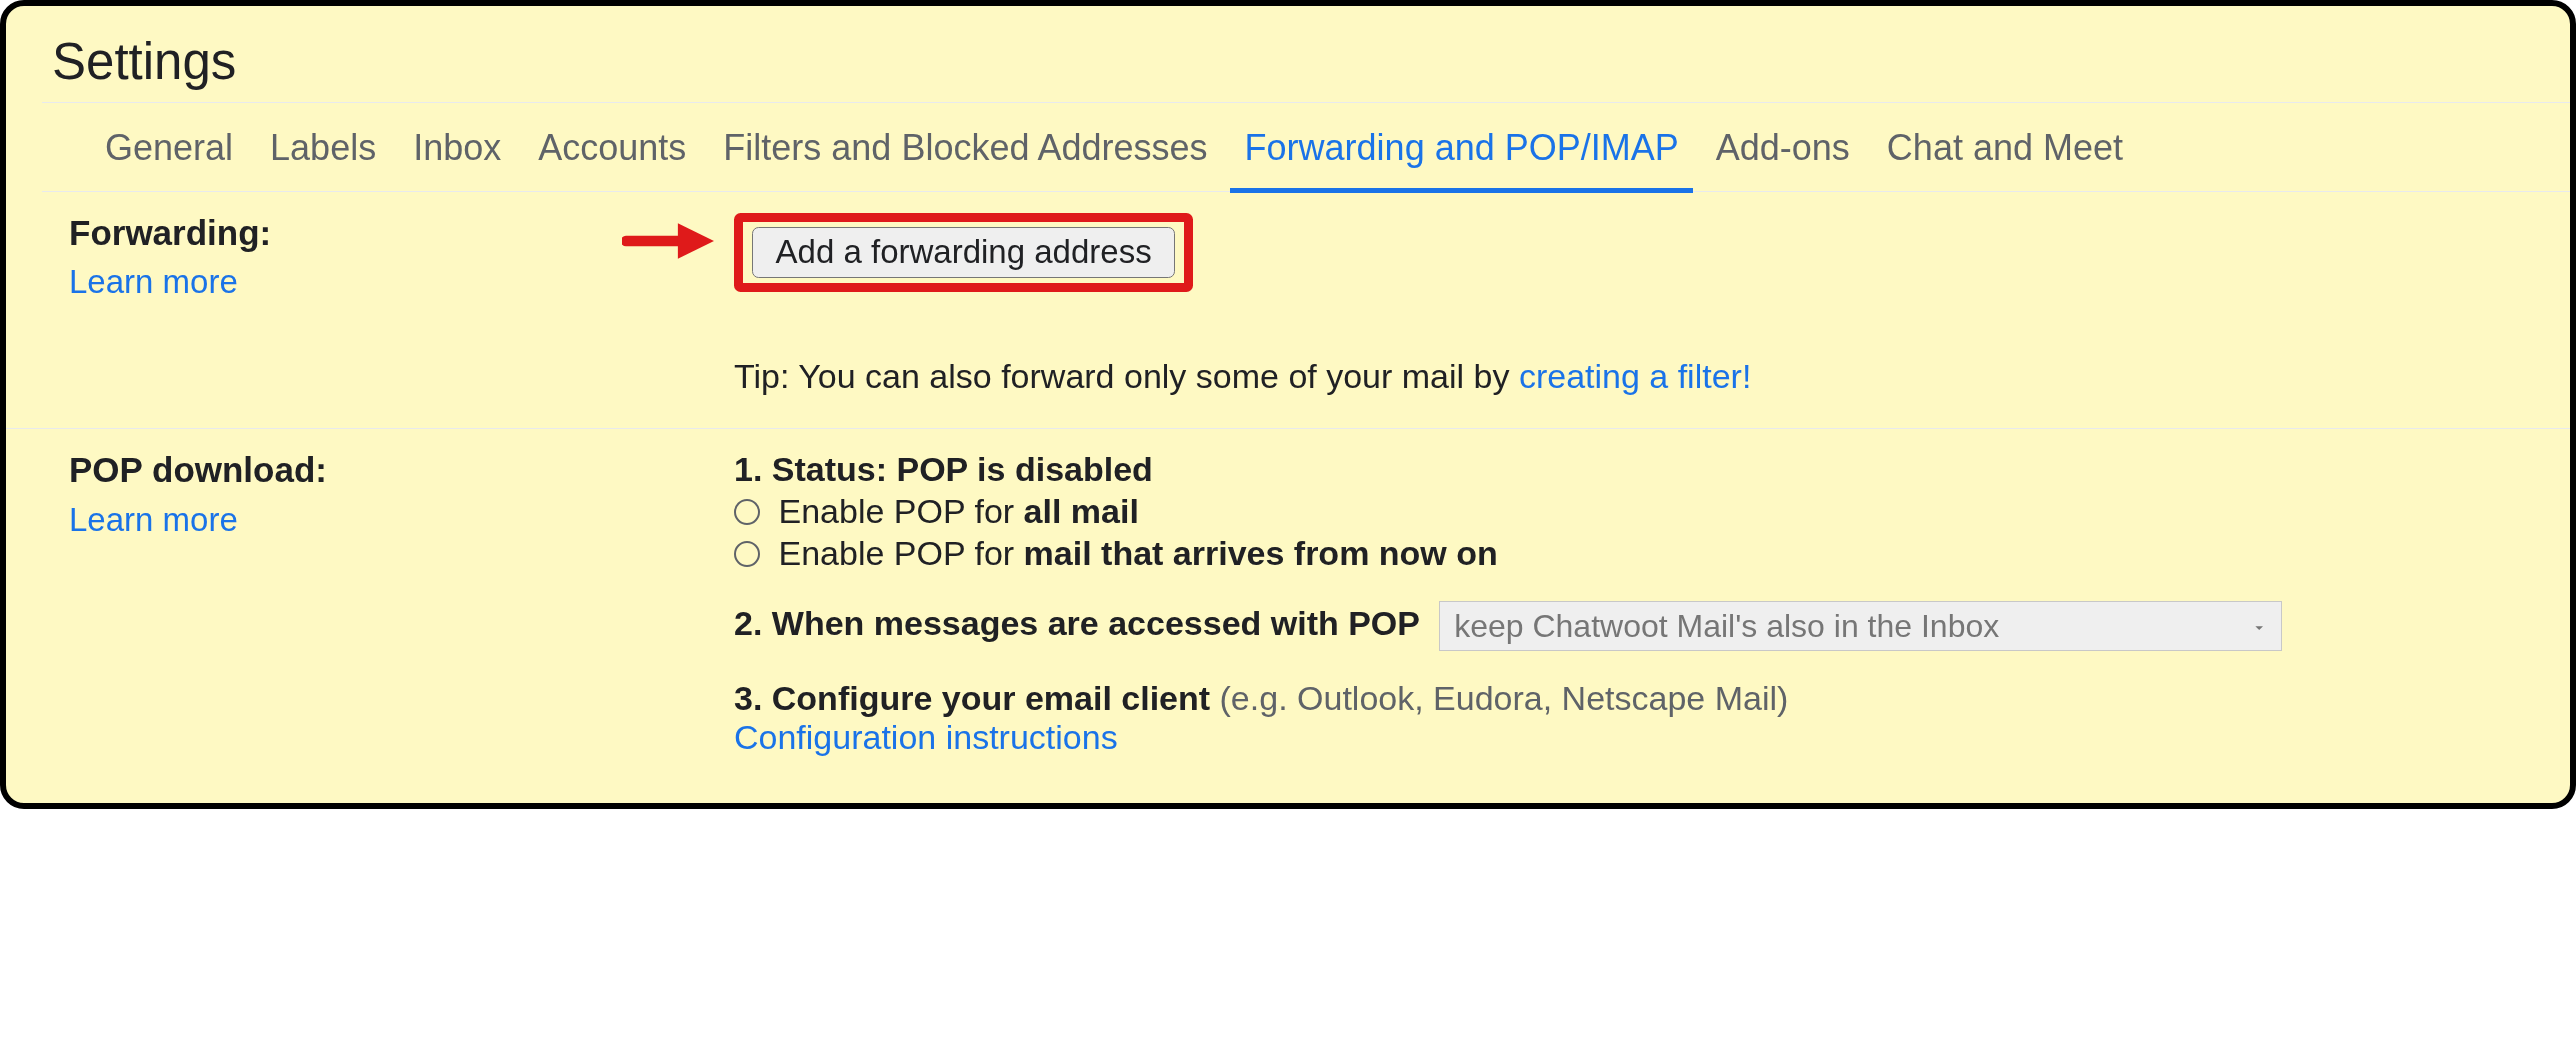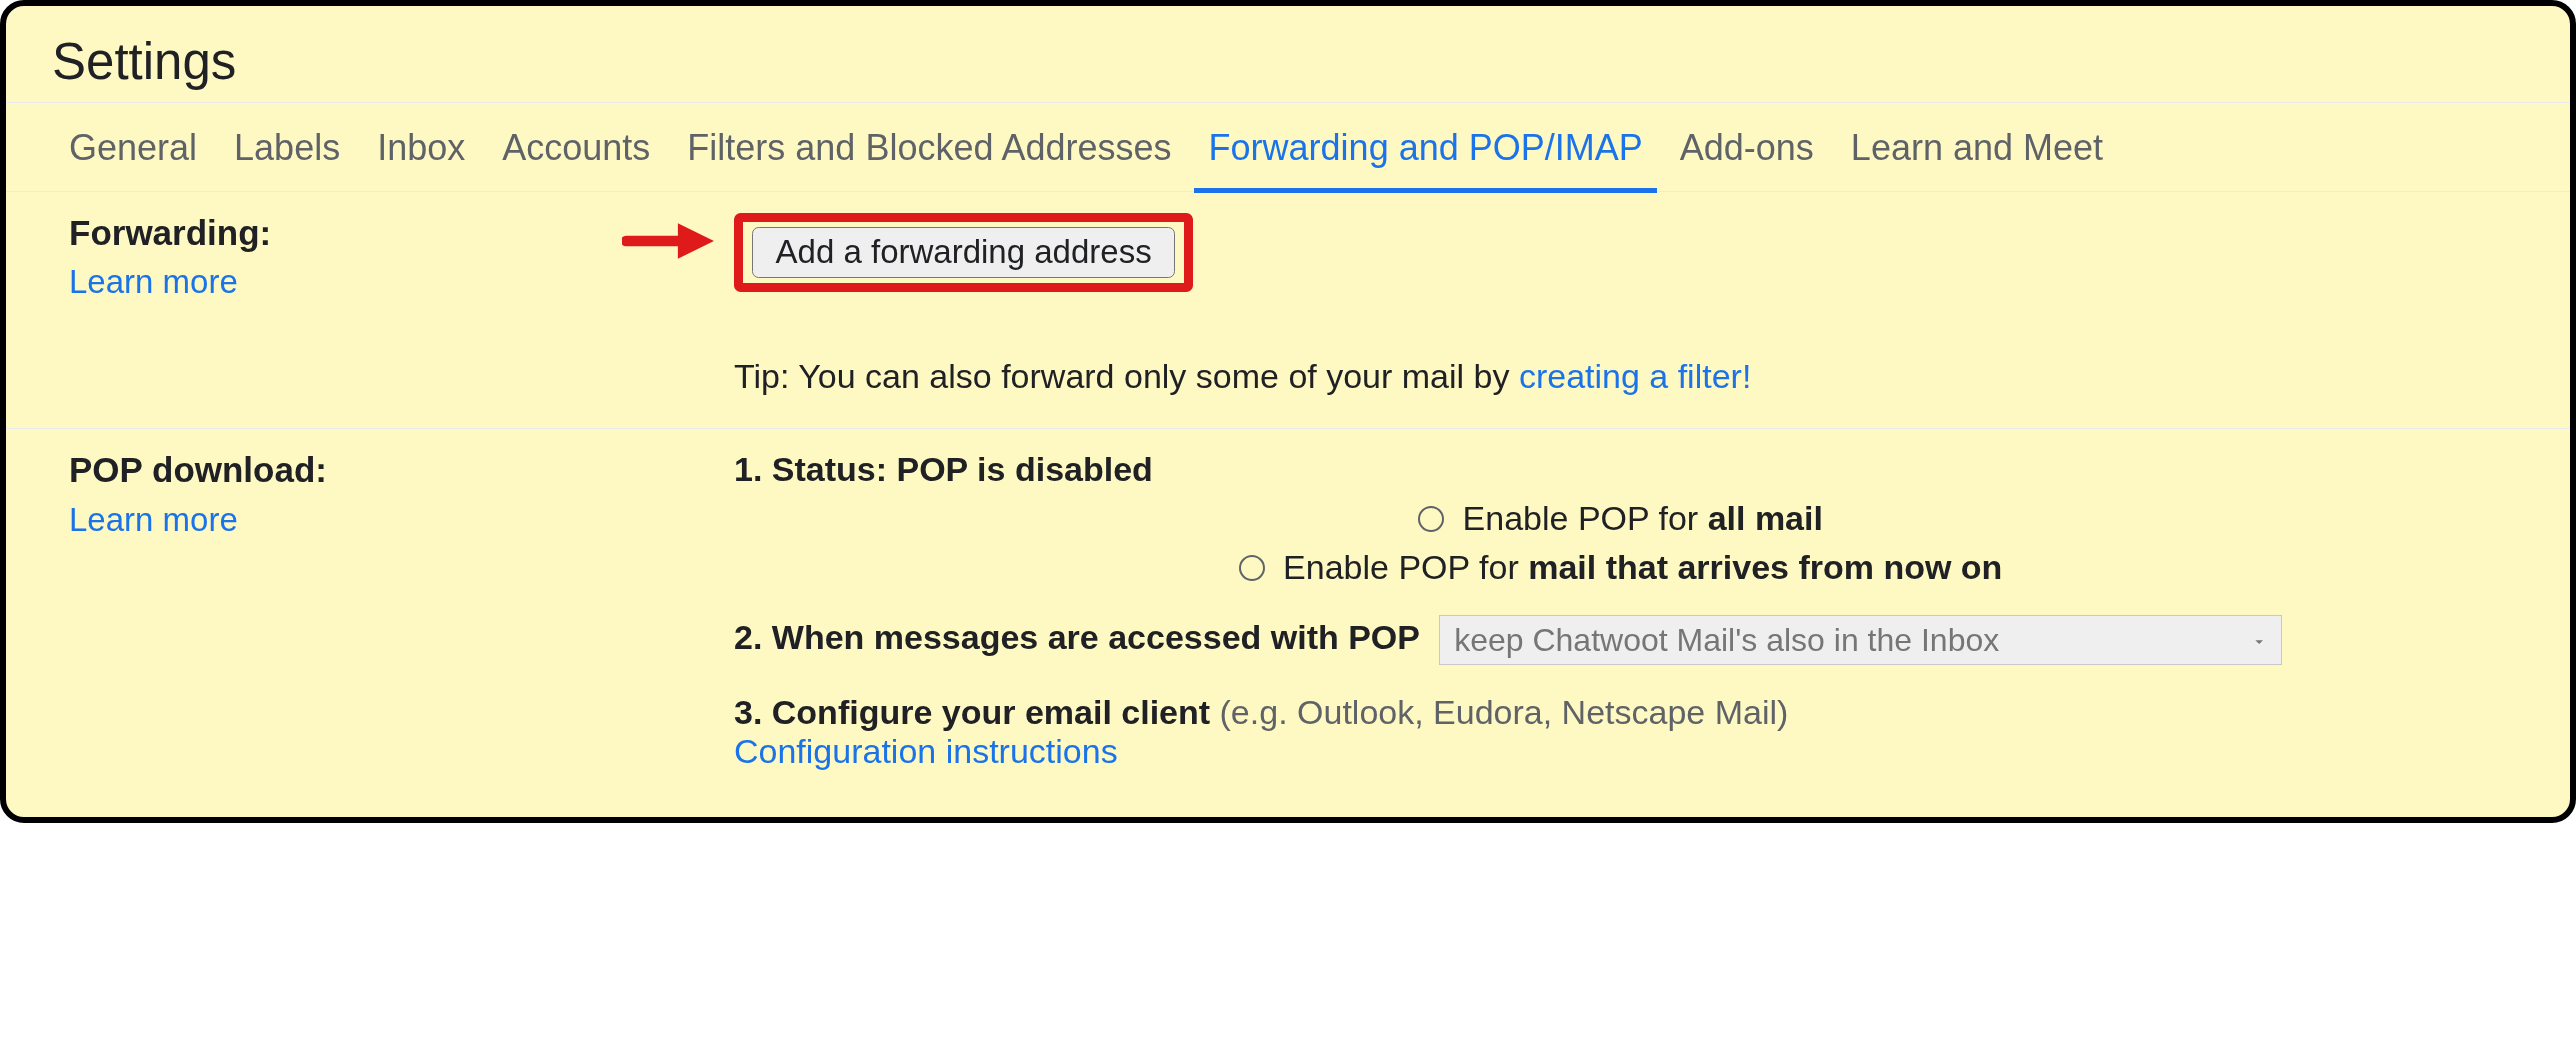--- a/index.html
+++ b/index.html
@@ -24,20 +24,21 @@
   .page-title {
     font-size: 51px;
     font-weight: 400;
     color: #202124;
     letter-spacing: 0px;
     margin: 0;
   }
   .tabs-wrap {
     border-top: 0.7px solid #e8eaed;
     border-bottom: 0.7px solid #e8eaed;
+    margin-left: 36px;
   }
   .tabs {
     display: flex;
     align-items: stretch;
     gap: 37px;
     padding: 0 63px;
   }
   .tab {
     font-size: 36px;
     color: #5f6368;
@@ -119,23 +120,22 @@
     cursor: pointer;
   }
 
   .tip-line { margin-top: 65px; }
   .link-inline { color: #1a73e8; cursor: pointer; }
 
   .radio-row {
     display: flex;
     align-items: center;
     gap: 14.5px;
-    margin: 10px 0;
-    cursor: pointer;
-    justify-content: center;
+    margin: 3px 0;
+    cursor: pointer;
   }
   .radio-circle {
     width: 26px; height: 26px;
     border: 2.6px solid #5f6368;
     border-radius: 50%;
     flex: 0 0 auto;
     margin-right: 4px;
   }
   .bold { font-weight: 700; }
   .row-gap { margin-top: 28px; }
@@ -175,21 +175,21 @@
 
   <div class="tabs-wrap">
     <div class="tabs">
       <div class="tab">General</div>
       <div class="tab">Labels</div>
       <div class="tab">Inbox</div>
       <div class="tab">Accounts</div>
       <div class="tab">Filters and Blocked Addresses</div>
       <div class="tab active">Forwarding and POP/IMAP</div>
       <div class="tab">Add-ons</div>
-      <div class="tab">Learn and Meet</div>
+      <div class="tab">Chat and Meet</div>
     </div>
   </div>
 
   <div class="section">
     <div class="sec-left">
       <div class="sec-left-inner">
         <div class="sec-title">Forwarding:</div>
         <a class="learn-link">Learn more</a>
       </div>
       <div class="arrow">

